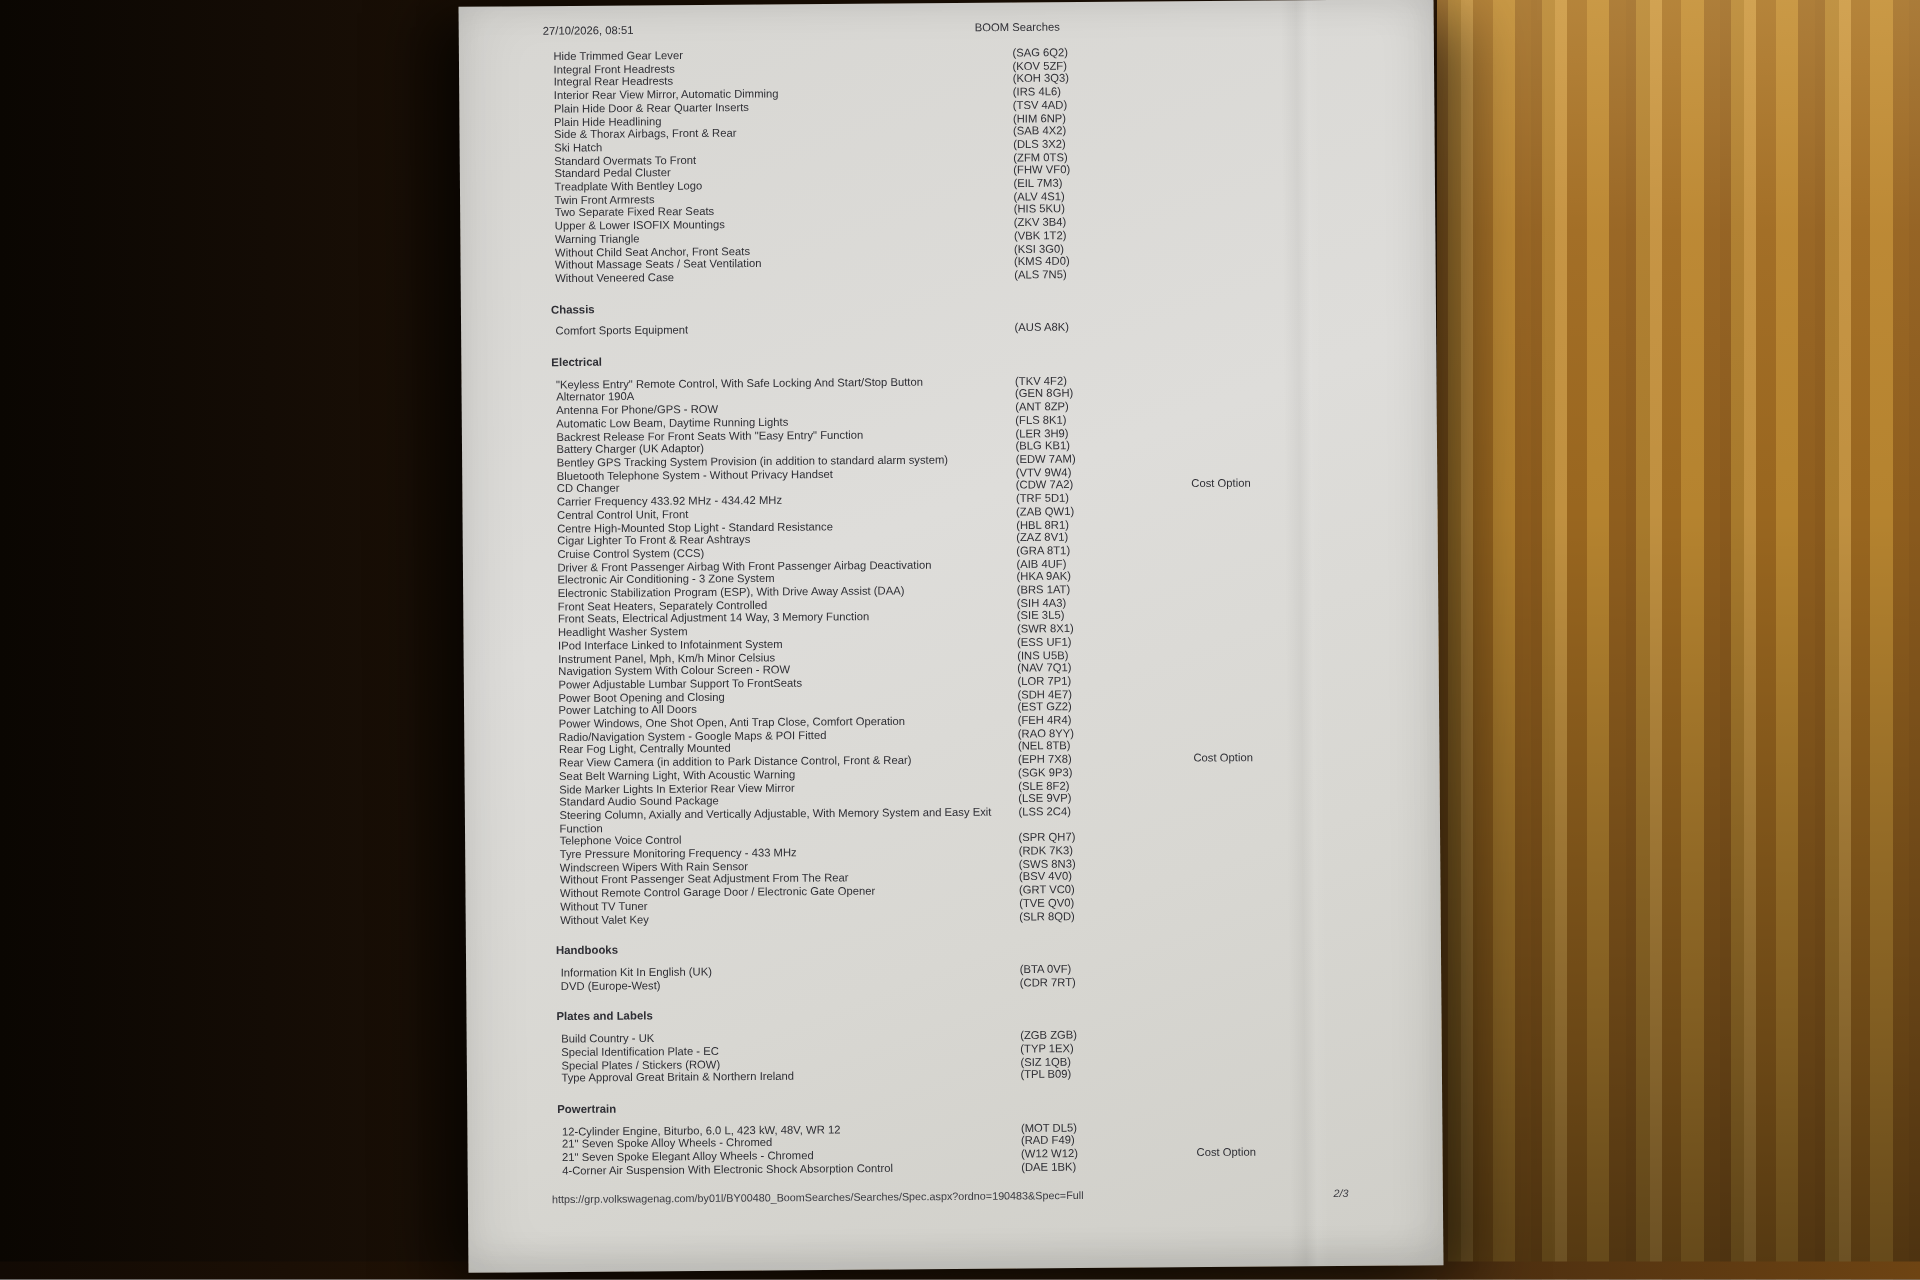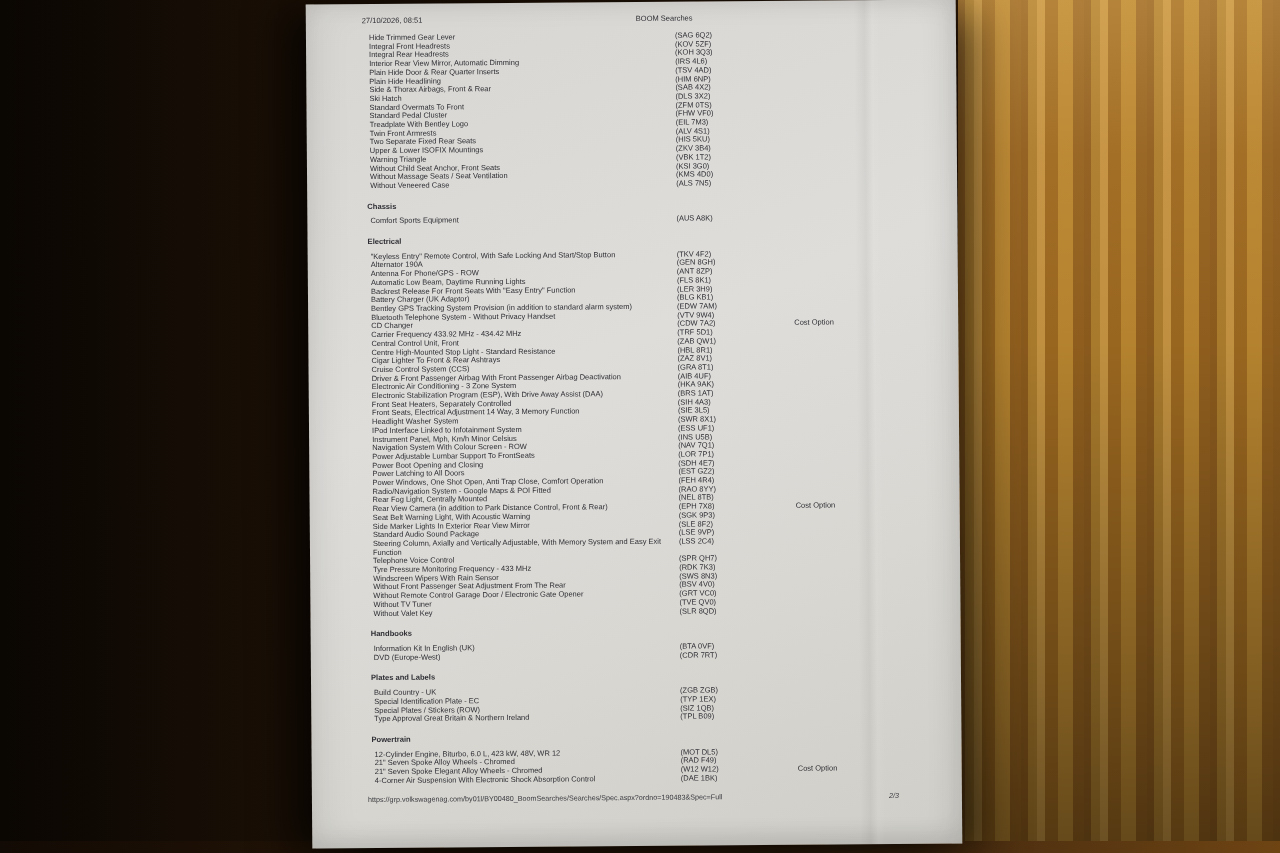--- a/index.html
+++ b/index.html
@@ -27,21 +27,21 @@
   }
   .crease{
     position:absolute;top:0;left:548px;width:26px;height:100%;
     background:linear-gradient(90deg,rgba(0,0,0,0) 0%,rgba(0,0,0,.045) 40%,rgba(255,255,255,.05) 70%,rgba(0,0,0,0) 100%);
   }
   .content{
     position:absolute;left:56px;top:13px;width:585px;
     font-size:7.5px;line-height:8.7px;color:#2e2e34;letter-spacing:0;
   }
   .header-row{position:relative;height:9px;}
-  .report-title{position:absolute;left:274px;top:0;white-space:nowrap;}
+  .report-title{position:absolute;left:288px;top:0;white-space:nowrap;}
   .sections{margin-top:8px;}
   .section-heading{font-weight:bold;margin:12px 0 6px 4px;font-size:7.6px;}
   .sections > .section:first-child .section-heading{display:none;}
   .row{display:flex;align-items:flex-start;}
   .item-name{flex:0 0 298px;padding-left:7px;}
   .item-code{flex:0 0 117px;padding-left:8px;white-space:nowrap;}
   .item-note{flex:1;white-space:nowrap;}
   .footer-row{position:relative;margin-top:11px;height:10px;font-size:7.2px;color:#3a3a40;}
   .page-number{position:absolute;left:521px;top:0;font-style:italic;}
 </style>

